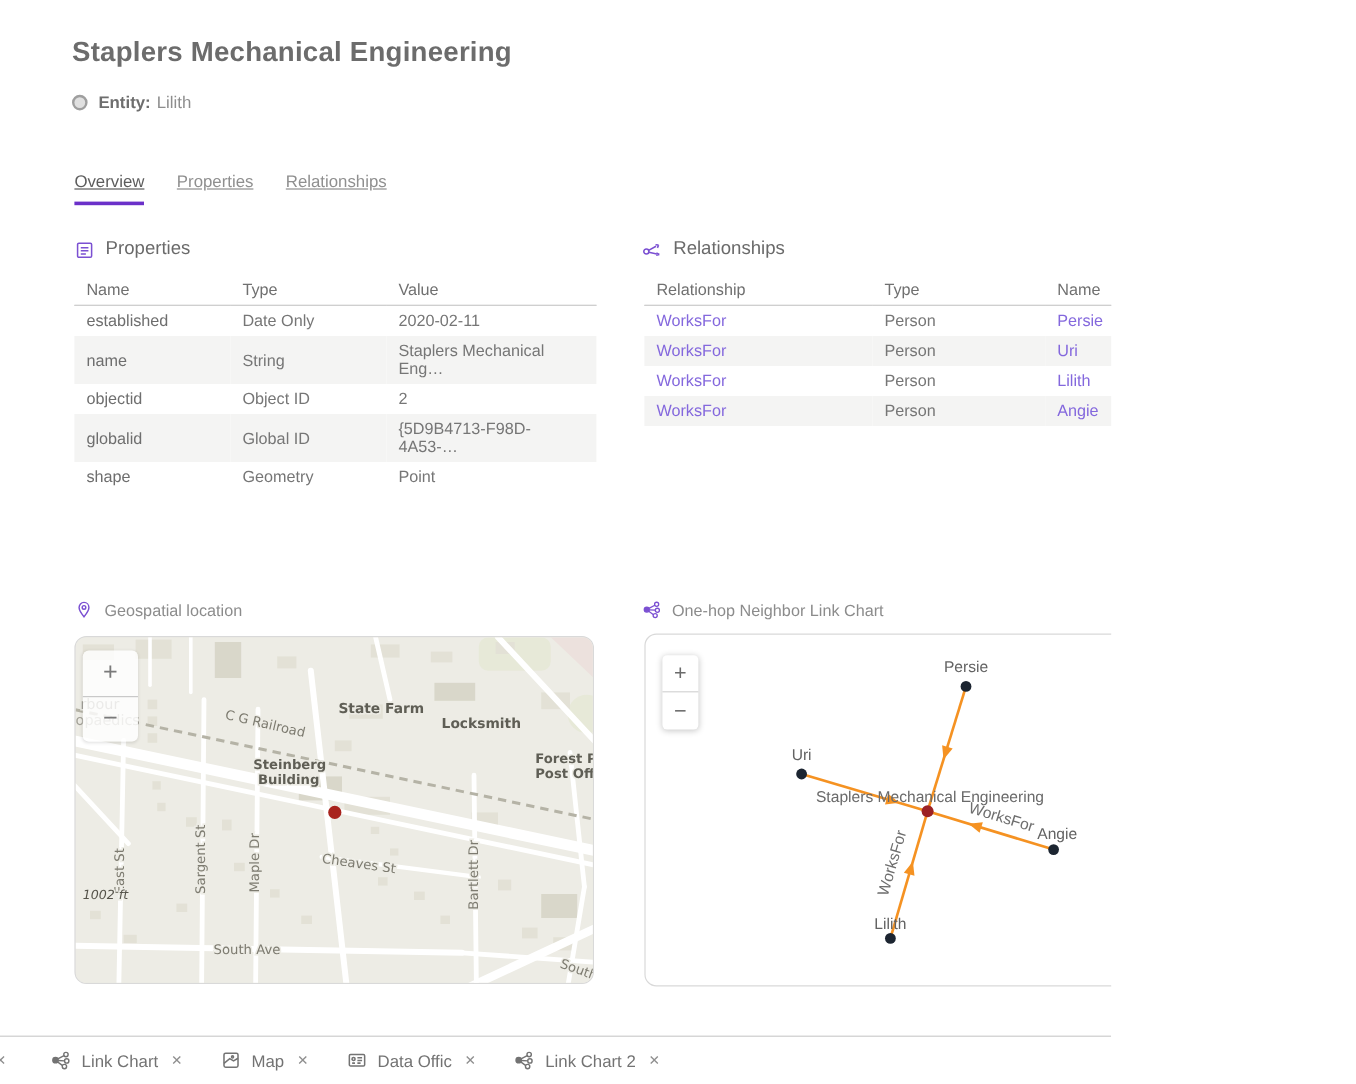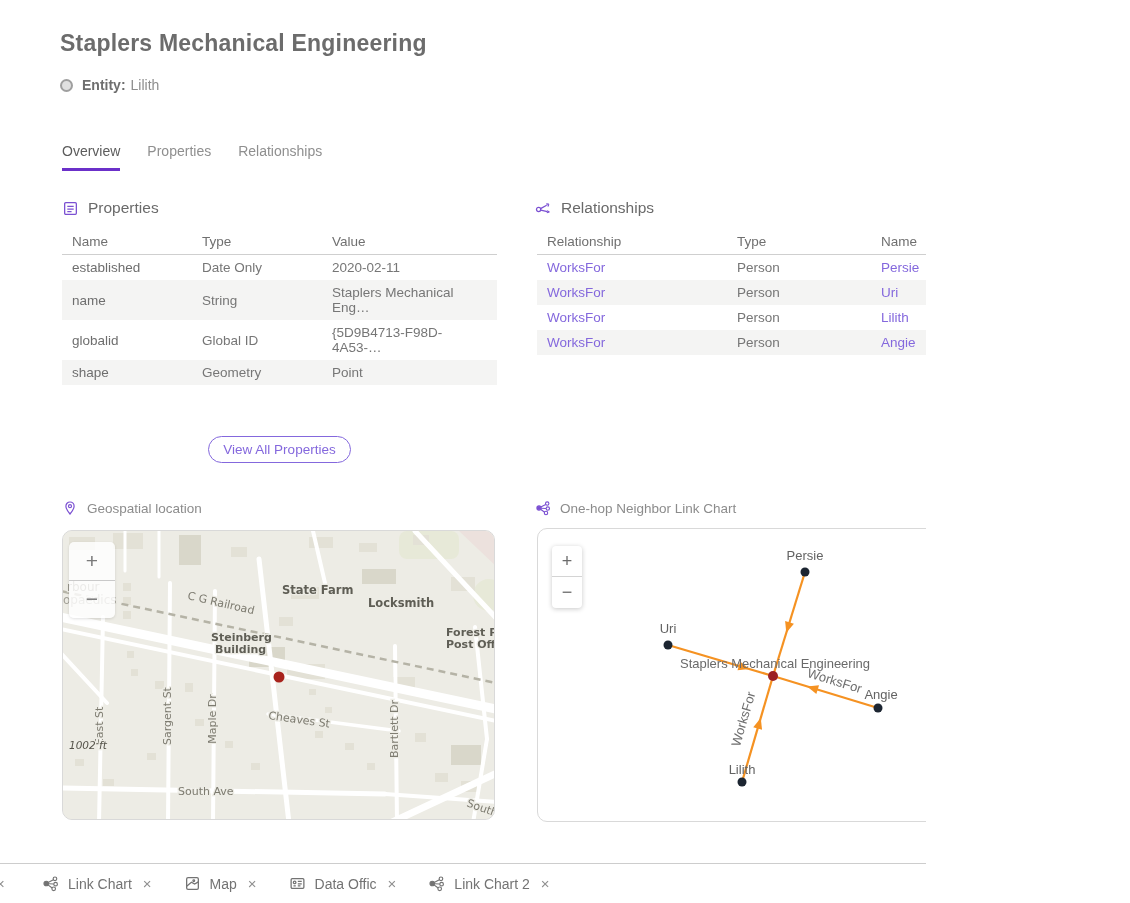--- a/index.html
+++ b/index.html
@@ -16,21 +16,21 @@
 
   
   .context-menu{position:absolute;left:942px;top:30px;width:157px;background:#fff;border-radius:4px;
     box-shadow:0 1px 3px rgba(0,0,0,.1),0 3px 12px rgba(0,0,0,.16);padding:6px 0;}
   .menu-item{display:flex;align-items:center;padding:13px 17px;font-size:14px;color:#8c8c8c;cursor:pointer;}
   .menu-item .icn{width:17px;height:17px;margin-right:11px;color:#8c8c8c;display:inline-flex;}
   .icn svg{width:100%;height:100%;}
 
   
   .tabs{position:absolute;left:62px;top:143px;display:flex;font-size:14px;}
-  .tab{margin-right:27px;padding-bottom:9px;color:#8f8f8f;cursor:pointer;border-bottom:3px solid transparent;}
+  .tab{margin-right:27px;padding-bottom:9px;color:#8f8f8f;cursor:pointer;border-bottom:3px solid transparent;text-decoration:underline;}
   .tab.active{color:#5c5c5c;border-bottom-color:#6b30c9;}
 
   
   .sec-header{position:absolute;display:flex;align-items:center;}
   .sec-header .icn{width:17px;height:17px;color:#7b50d2;margin-right:9px;display:inline-flex;}
   .sec-title{font-size:15.5px;color:#6a6a6a;}
   .sub-header .icn{width:16px;height:16px;}
   .sub-header .sec-title{font-size:13.5px;color:#8c8c8c;}
 
   .tbl-wrap{position:absolute;}
@@ -137,35 +137,37 @@
             <td class="c0" data-interactable="false">established</td>
             <td class="c1" data-interactable="false">Date Only</td>
             <td class="c2" data-interactable="false">2020-02-11</td>
           </tr>
           <tr data-interactable="false">
             <td class="c0" data-interactable="false">name</td>
             <td class="c1" data-interactable="false">String</td>
             <td class="c2" data-interactable="false">Staplers Mechanical Eng…</td>
           </tr>
           <tr data-interactable="false">
+            <td class="c0" data-interactable="false">objectid</td>
+            <td class="c1" data-interactable="false">Object ID</td>
+            <td class="c2" data-interactable="false">2</td>
+          </tr>
+          <tr data-interactable="false">
             <td class="c0" data-interactable="false">globalid</td>
             <td class="c1" data-interactable="false">Global ID</td>
             <td class="c2" data-interactable="false">{5D9B4713-F98D-4A53-…</td>
           </tr>
           <tr data-interactable="false">
             <td class="c0" data-interactable="false">shape</td>
             <td class="c1" data-interactable="false">Geometry</td>
             <td class="c2" data-interactable="false">Point</td>
           </tr>
         </tbody>
       </table>
     </div>
-  <div class="btn-row" style="left:62px;top:436px;width:435px;">
-    <button class="pill-btn" data-interactable="true">View All Properties</button>
-  </div>
 
   <div class="sec-header" style="left:535px;top:199px;" data-interactable="false">
     <span class="icn" data-interactable="false">
         <svg viewBox="0 0 16 16" fill="none" stroke="currentColor" stroke-width="1.2">
           <circle cx="3.4" cy="9" r="2"></circle>
           <path d="M5.2 8.1 11 4.9M5.4 9.6 11.6 11"></path>
           <path d="M13 4l-2.4-.3M13 4l-.9 2.2"></path>
           <path d="M13.6 11.3l-2.3-1.2M13.6 11.3l-2.5.7"></path>
         </svg>
       </span>

